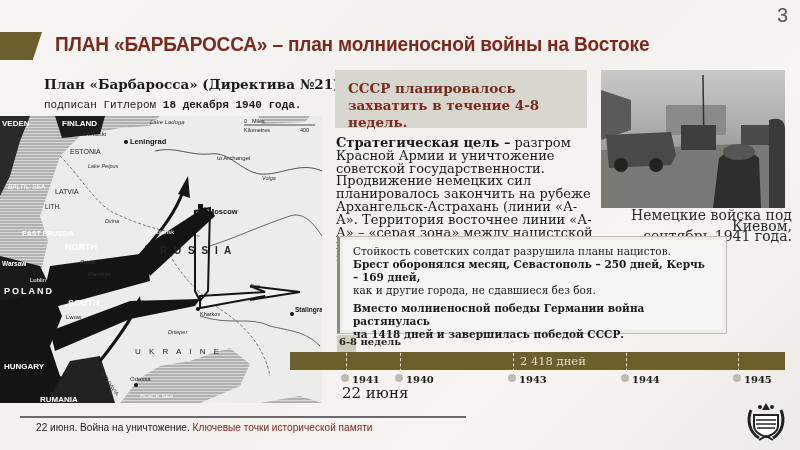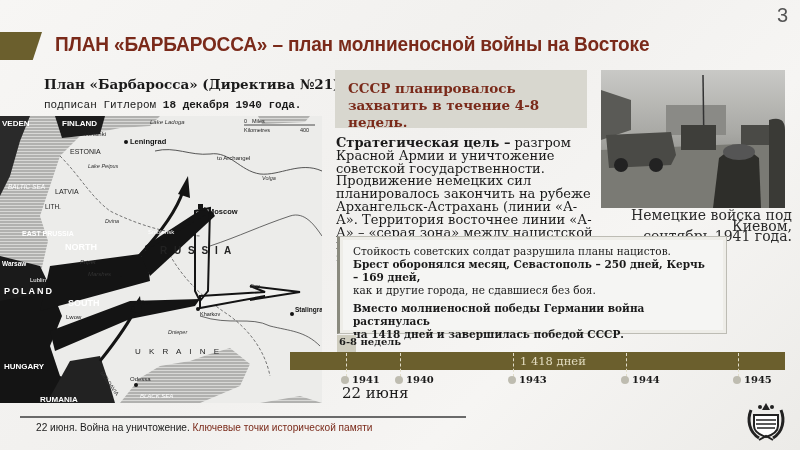--- a/index.html
+++ b/index.html
@@ -84,21 +84,21 @@
   .bar-label {
     position: absolute; left: 230px; top: 17px; height: 18px; line-height: 18px;
     font-size: 11.5px; color: #e2dcc0; white-space: nowrap;
   }
   .tick {
     position: absolute; top: 18px; width: 0; height: 24px;
     border-left: 1.5px dashed #e0dcc8;
   }
   .year {
     position: absolute; top: 39px; font-size: 10px; font-weight: bold; color: #1a1a1a;
-    white-space: nowrap; display: flex; align-items: center;
+    white-space: nowrap; display: flex; align-items: flex-start;
   }
   .dot { width: 8px; height: 8px; border-radius: 50%; background: #bebcb0; margin-right: 3px; display: inline-block; }
   .year-sub { position: absolute; left: 52px; top: 49px; font-size: 15px; font-weight: normal; color: #1a1a1a; white-space: nowrap; }
 
   .footer-line { position: absolute; left: 20px; top: 416px; width: 446px; height: 2px; background: #6a6a6a; }
   .footer-text {
     position: absolute; left: 36px; top: 421px;
     font-family: "Liberation Sans", sans-serif;
     font-size: 11px; color: #1a1a1a; white-space: nowrap;
     transform: scaleX(0.92); transform-origin: left center;
@@ -255,21 +255,21 @@
   <div class="info-line">как и другие города, не сдавшиеся без боя.</div>
   <div class="info-gap"></div>
   <div class="info-line bold">Вместо молниеносной победы Германии война растянулась</div>
   <div class="info-line bold">на 1418 дней и завершилась победой СССР.</div>
 </div>
 
 <div class="timeline">
   <div class="weeks-chip"></div>
   <div class="weeks-label">6-8 недель</div>
   <div class="bar"></div>
-  <div class="bar-label">1 418 дней</div>
+  <div class="bar-label">2 418 дней</div>
   <div class="tick" style="left:56px"></div>
   <div class="tick" style="left:110px"></div>
   <div class="tick" style="left:223px"></div>
   <div class="tick" style="left:336px"></div>
   <div class="tick" style="left:448px"></div>
   <div class="year" style="left:51px">
       <span class="dot"></span>
       <span>1941</span>
     </div>
   <div class="year-sub">22 июня</div>

